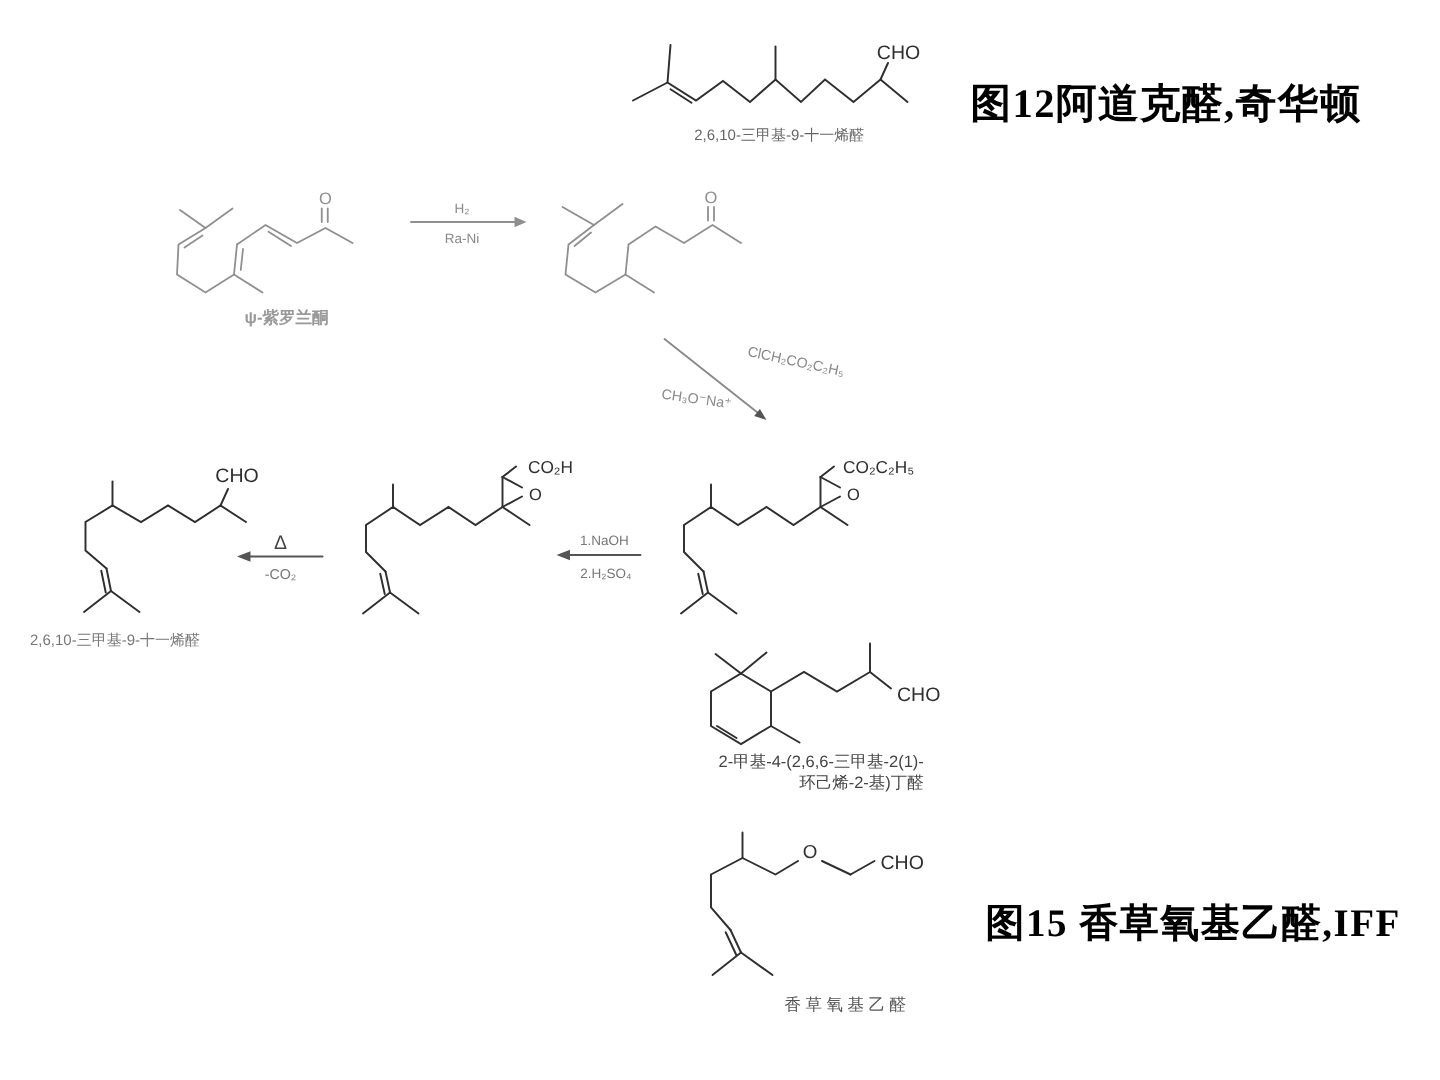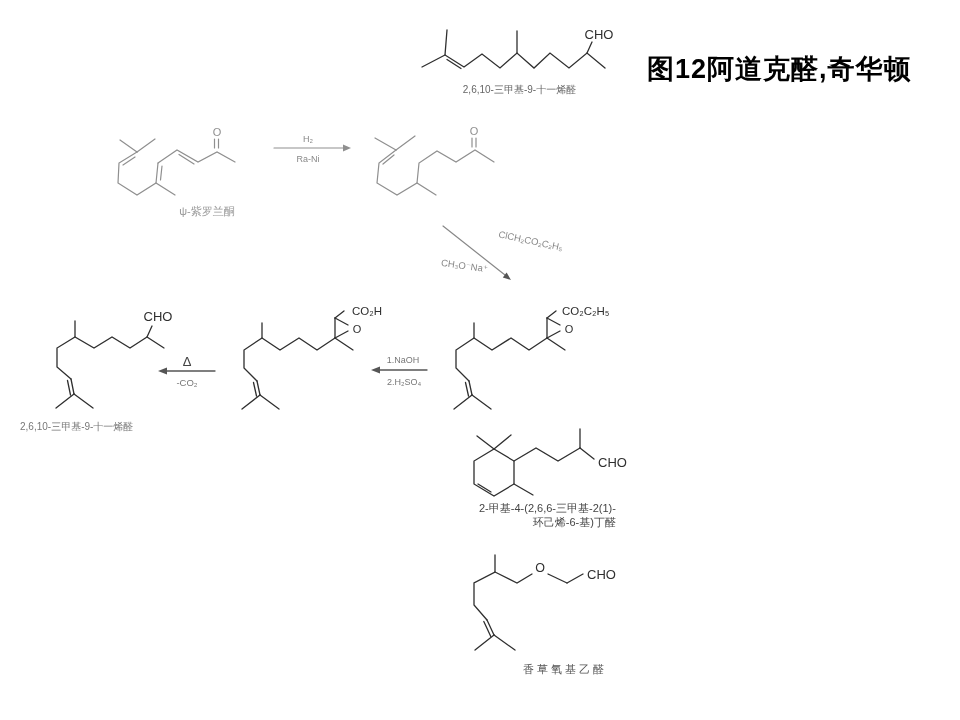--- a/index.html
+++ b/index.html
@@ -1,20 +1,20 @@
 <!DOCTYPE html>
 <html><head>
 <meta charset="utf-8">
 <style>
   html,body{margin:0;padding:0;background:#fff;}
   .page{position:relative;width:960px;height:720px;background:#ffffff;overflow:hidden;
         font-family:"Liberation Sans",sans-serif;margin-left:17px;}
   .page svg{position:absolute;overflow:visible;}
   .heading{position:absolute;font-weight:bold;color:#000;white-space:nowrap;
-           font-family:Liberation Sans, sans-serif;letter-spacing:1px;}
+           font-family:Liberation Serif, serif;letter-spacing:1px;}
   .lbl{position:absolute;color:#666;font-family:"Liberation Sans","DejaVu Sans",sans-serif;
        white-space:nowrap;}
   .center{text-align:center;}
   text{font-family:"Liberation Sans","DejaVu Sans",sans-serif;}
 </style>
 </head>
 <body>
 
 <div class="page">
 
@@ -56,21 +56,21 @@
       <line x1="273" y1="20" x2="294" y2="32"></line>
       <line x1="313" y1="18" x2="294" y2="32"></line>
       <polyline points="294,32 277,45 275,65 295,77 315,65 334,77"></polyline>
       <line x1="292" y1="37" x2="281" y2="46"></line>
       <polyline points="315,65 317,45 335,33 354,44 373,32 392,44"></polyline>
       <line x1="370" y1="20" x2="370" y2="29"></line>
       <line x1="374" y1="20" x2="374" y2="29"></line>
       <text x="372" y="17" text-anchor="middle" font-size="11" fill="#8f8f8f" stroke="none">O</text>
     </g>
   </svg>
-  <div class="lbl center" style="left:145px;top:204px;width:90px;font-size:11px;color:#999;">ψ-紫罗兰酮</div>
+  <div class="lbl center" style="left:129px;top:204px;width:90px;font-size:11px;color:#999;font-weight:bold;">ψ-紫罗兰酮</div>
 
   <svg style="left:410px;top:220px;" width="200" height="70" viewBox="0 0 200 70" fill="none" stroke="#888" stroke-width="1.2" stroke-linecap="round">
     <line x1="16" y1="6" x2="78" y2="55"></line>
     <polygon points="84,60 75.8,57.4 79.6,52.6" fill="#555" stroke="none"></polygon>
     <text x="103" y="24" text-anchor="middle" font-size="9.5" fill="#888" stroke="none" transform="rotate(12 103 24)">ClCH₂CO₂C₂H₅</text>
     <text x="37" y="49" text-anchor="middle" font-size="9.5" fill="#888" stroke="none" transform="rotate(8 37 49)">CH₃O⁻Na⁺</text>
   </svg>
 
   <svg style="left:0px;top:290px;" width="660" height="150" viewBox="0 0 660 150" fill="none" stroke="#2f2f2f" stroke-width="1.3" stroke-linecap="round">
 
@@ -139,30 +139,31 @@
     <line x1="47" y1="31" x2="30" y2="18"></line>
     <line x1="47" y1="31" x2="64" y2="17"></line>
     <line x1="67" y1="66" x2="86" y2="77"></line>
     <polyline points="67,43 89,30 111,43 133,30"></polyline>
     <line x1="133" y1="30" x2="133" y2="11"></line>
     <line x1="133" y1="30" x2="147" y2="41"></line>
     <text x="151" y="49" text-anchor="start" font-size="13" fill="#2f2f2f" stroke="none">CHO</text>
   </svg>
   <div class="lbl" style="left:462px;top:501px;font-size:11px;color:#444;line-height:14px;text-align:right;">
     <div>2-甲基-4-(2,6,6-三甲基-2(1)-</div>
-    <div>环己烯-6-基)丁醛</div>
+    <div>环己烯-2-基)丁醛</div>
   </div>
 
   <svg style="left:430px;top:540px;" width="220" height="125" viewBox="0 0 220 125" fill="none" stroke="#2f2f2f" stroke-width="1.3" stroke-linecap="round">
     <polyline points="48,15 48,32 27,43 27,65 40,80"></polyline>
     <line x1="40" y1="80" x2="47" y2="95"></line>
     <line x1="36.8" y1="81.5" x2="43.8" y2="96.5"></line>
     <line x1="47" y1="95" x2="28" y2="110"></line>
     <line x1="47" y1="95" x2="68" y2="110"></line>
     <polyline points="48,32 70,43 85,34"></polyline>
     <line x1="101" y1="34" x2="120" y2="43"></line>
     <line x1="120" y1="43" x2="136" y2="34"></line>
     <text x="93" y="32" text-anchor="middle" font-size="12.5" fill="#2f2f2f" stroke="none">O</text>
     <text x="140" y="39" text-anchor="start" font-size="13" fill="#2f2f2f" stroke="none">CHO</text>
   </svg>
   <div class="lbl center" style="left:488px;top:662px;width:120px;font-size:11px;color:#555;letter-spacing:3px;">香草氧基乙醛</div>
+  <div class="heading" style="left:640px;top:598px;font-size:26px;">图15 香草氧基乙醛,IFF</div>
 
 </div>
 
 </body></html>

